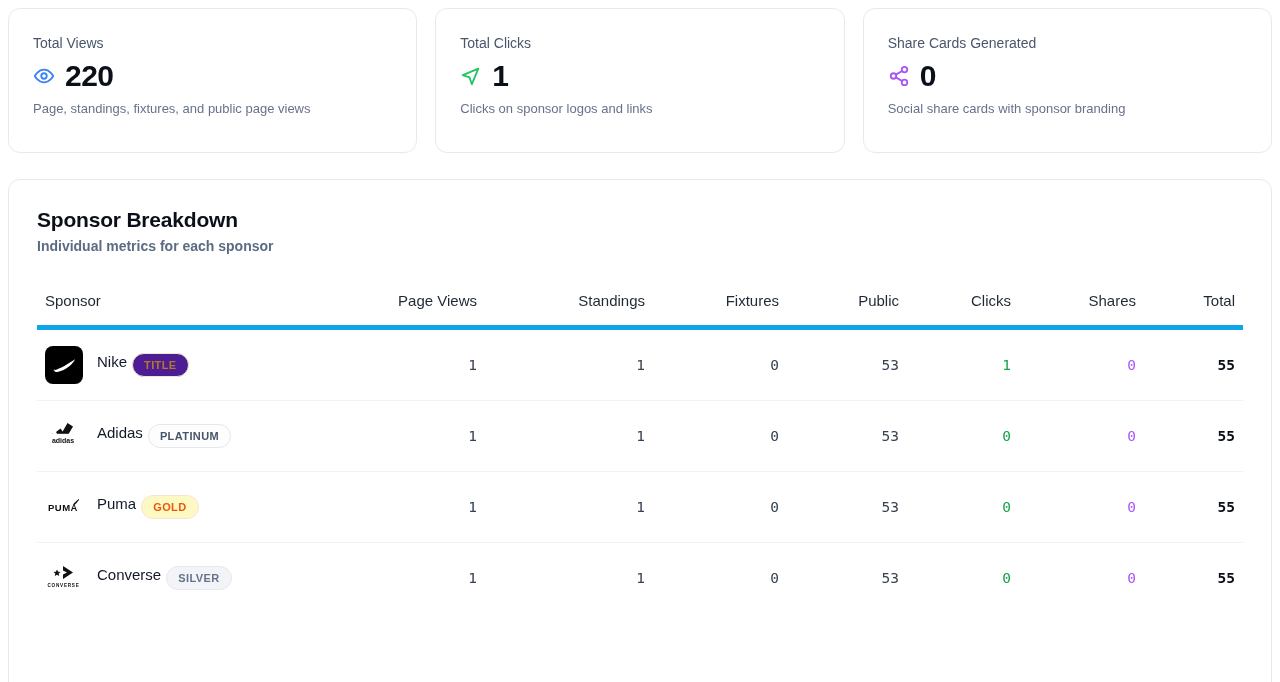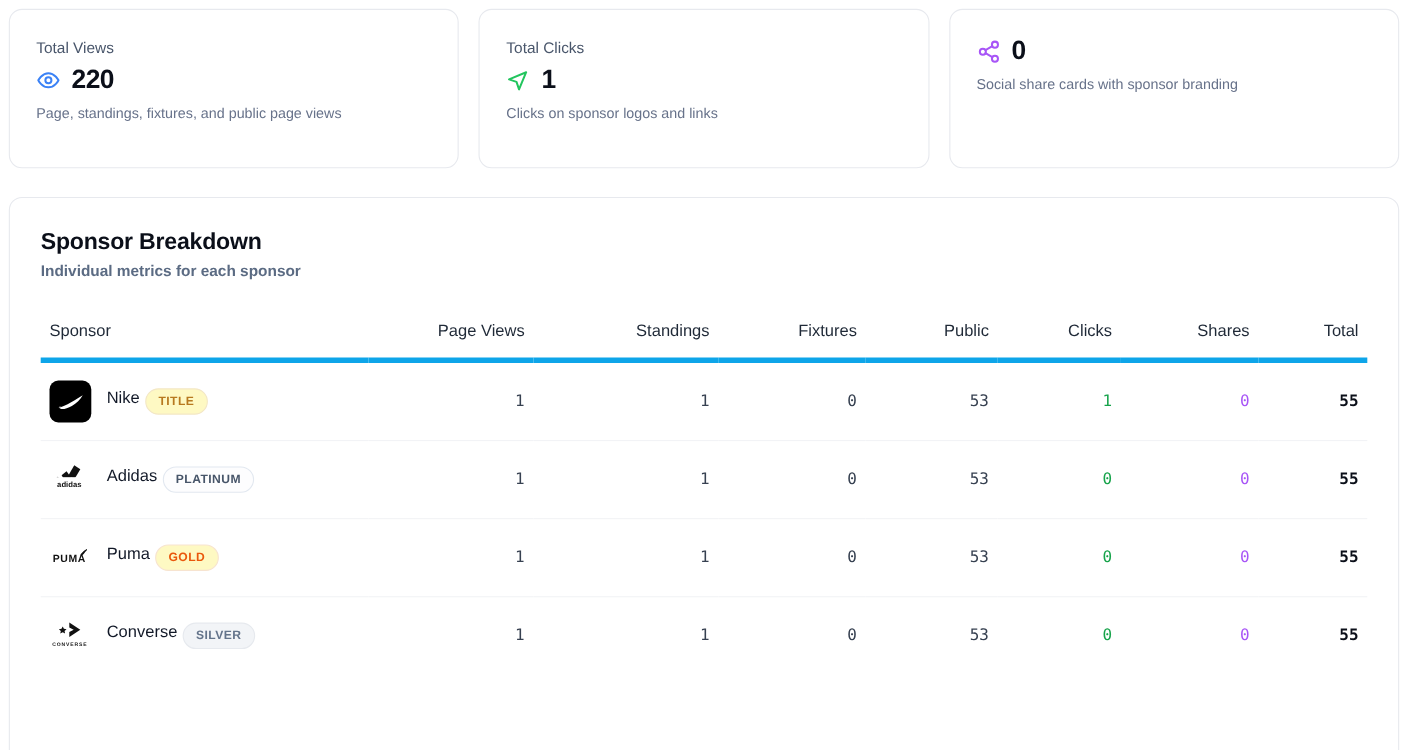--- a/index.html
+++ b/index.html
@@ -15,21 +15,21 @@
   .stats-row { display:flex; gap:18px; }
   .stat-card {
     flex:1 1 0;
     border:1px solid #e7e9ee; border-radius:12px;
     background:#ffffff;
     padding:26px 24px 24px 24px;
     height:145px;
   }
   .stat-label { font-size:14px; color:#49566b; margin-bottom:10px; }
   .stat-value-row { display:flex; align-items:center; gap:10px; margin-bottom:10px; }
-  .stat-value { font-size:24px; font-weight:700; color:#0b0f19; letter-spacing:-0.5px; line-height:1; }
+  .stat-value { font-size:30px; font-weight:700; color:#0b0f19; letter-spacing:-0.5px; line-height:1; }
   .stat-desc { font-size:13px; color:#67728a; }
   .stat-icon { display:inline-flex; width:22px; height:22px; }
 
   
   .panel {
     margin-top:26px;
     border:1px solid #e7e9ee; border-radius:12px;
     background:#ffffff;
     padding:28px 28px 24px 28px;
     height:600px;
@@ -66,21 +66,21 @@
   .sp-logo.logo-dark { background:#000; }
   .sp-logo svg { display:block; }
   .sp-meta { display:flex; flex-direction:row; align-items:flex-start; gap:5px; }
   .sp-name { font-size:15px; font-weight:500; color:#111827; }
 
   .badge {
     font-size:11px; font-weight:700; letter-spacing:0.4px;
     border-radius:999px; padding:3px 11px; line-height:1.5;
     border:1px solid transparent; white-space:nowrap;
   }
-  .badge-title    { background:#fef9c3; border-color:#f3e7c6; color:#b7791f; }
+  .badge-title    { background:#4c1d95; border-color:#f3e7c6; color:#b7791f; }
   .badge-platinum { background:#fdfdfe; border-color:#e2e8f0; color:#475569; }
   .badge-gold     { background:#fef9c3; border-color:#f7e4d0; color:#ea580c; }
   .badge-silver   { background:#f2f4f7; border-color:#e6e9ee; color:#64748b; }
 </style>
 </head>
 <body>
 
 <div class="page">
 
   <div class="stats-row">
@@ -106,20 +106,21 @@
           <svg width="22" height="22" viewBox="0 0 24 24" fill="none" stroke="#22c55e" stroke-width="2" stroke-linecap="round" stroke-linejoin="round" style="transform:scaleX(-1)">
             <path d="m4 4 7.07 16.97 2.51-7.39 7.39-2.51L4 4z"></path>
           </svg>
         </span>
         <span class="stat-value">1</span>
       </div>
       <div class="stat-desc">Clicks on sponsor logos and links</div>
     </div>
 
     <div class="stat-card">
+      <div class="stat-label">Share Cards Generated</div>
       <div class="stat-value-row">
         <span class="stat-icon">
           <svg width="22" height="22" viewBox="0 0 24 24" fill="none" stroke="#a855f7" stroke-width="2" stroke-linecap="round" stroke-linejoin="round">
             <circle cx="18" cy="5" r="3"></circle>
               <circle cx="6" cy="12" r="3"></circle>
               <circle cx="18" cy="19" r="3"></circle>
             <line x1="8.59" y1="10.49" x2="15.42" y2="6.51"></line>
               <line x1="8.59" y1="13.51" x2="15.42" y2="17.49"></line>
           </svg>
         </span>

